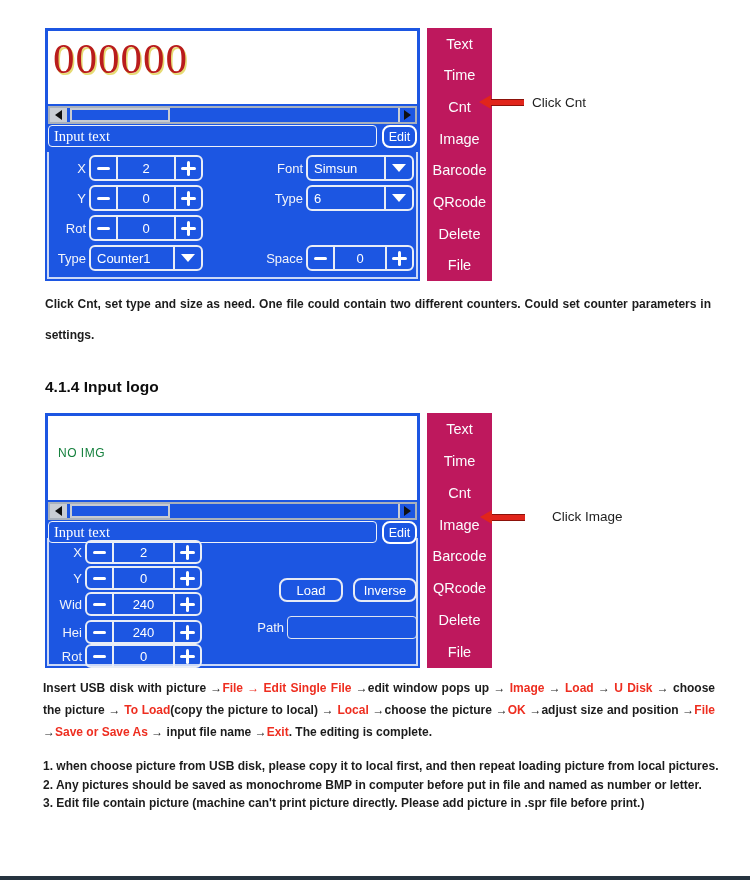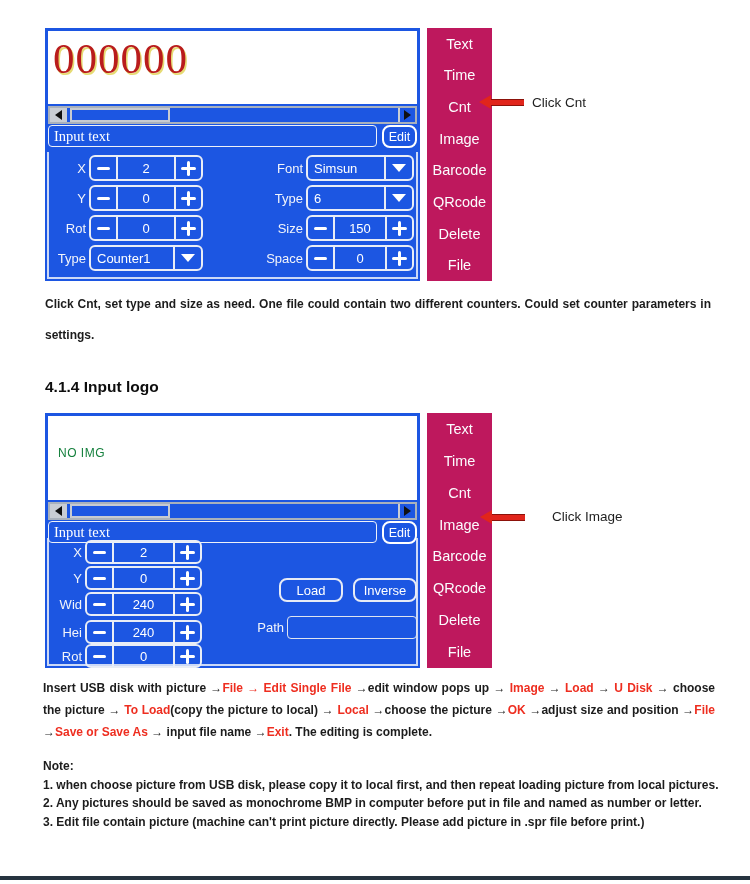--- a/index.html
+++ b/index.html
@@ -163,32 +163,20 @@
       </div>
       <div class="crow" style="left:196px;top:33px;">
         <span class="lbl" style="width:58px;">Type</span>
         <div class="stepgrp" style="width:108px;">
           <div class="ddval">6</div>
           <button class="ddbtn">
               <span class="tri-down"></span>
             </button>
         </div>
       </div>
-      <div class="crow" style="left:196px;top:63px;">
-        <span class="lbl" style="width:58px;">Size</span>
-        <div class="stepgrp" style="width:108px;">
-          <button class="cellbtn minus">
-              <span class="minus-icon"></span>
-            </button>
-          <div class="cellval">150</div>
-          <button class="cellbtn plus">
-              <span class="plus-icon"></span>
-            </button>
-        </div>
-      </div>
       <div class="crow" style="left:196px;top:93px;">
         <span class="lbl" style="width:58px;">Space</span>
         <div class="stepgrp" style="width:108px;">
           <button class="cellbtn minus">
               <span class="minus-icon"></span>
             </button>
           <div class="cellval">0</div>
           <button class="cellbtn plus">
               <span class="plus-icon"></span>
             </button>
@@ -320,20 +308,19 @@
 
   <div class="callout-arrow" style="left:480px;top:510px;">
     <span class="ah"></span>
       <span class="ashaft"></span>
   </div>
   <div class="callout-label" style="left:536px;top:509px;margin-left:16px;">Click Image</div>
 
   <div class="para justify" style="left:43px;top:677px;width:672px;line-height:22px;"><span>Insert USB disk with picture →</span><span class="red">File</span><span class="red"> → </span><span class="red">Edit Single File</span><span> →edit window pops up → </span><span class="red">Image</span><span> → </span><span class="red">Load</span><span> → </span><span class="red">U Disk</span><span> → choose the picture → </span><span class="red">To Load</span><span>(copy the picture to local) → </span><span class="red">Local</span><span> →choose the picture →</span><span class="red">OK</span><span> →adjust size and position →</span><span class="red">File</span><span> →</span><span class="red">Save or Save As</span><span> → input file name →</span><span class="red">Exit</span><span>. The editing is complete.</span></div>
 
   <div class="para" style="left:43px;top:757px;width:676px;line-height:18.5px;">
-    <div>Note:</div>
     <div>1.  when choose picture from USB disk, please copy it to local first, and then repeat loading picture from local pictures.</div>
     <div>2.  Any pictures should be saved as monochrome BMP in computer before put in file and named as number or letter.</div>
     <div>3.  Edit file contain picture (machine can't print picture directly. Please add picture in .spr file before print.)</div>
   </div>
 
   <div class="bottom-bar"></div>
 </div>
 
 </body></html>

